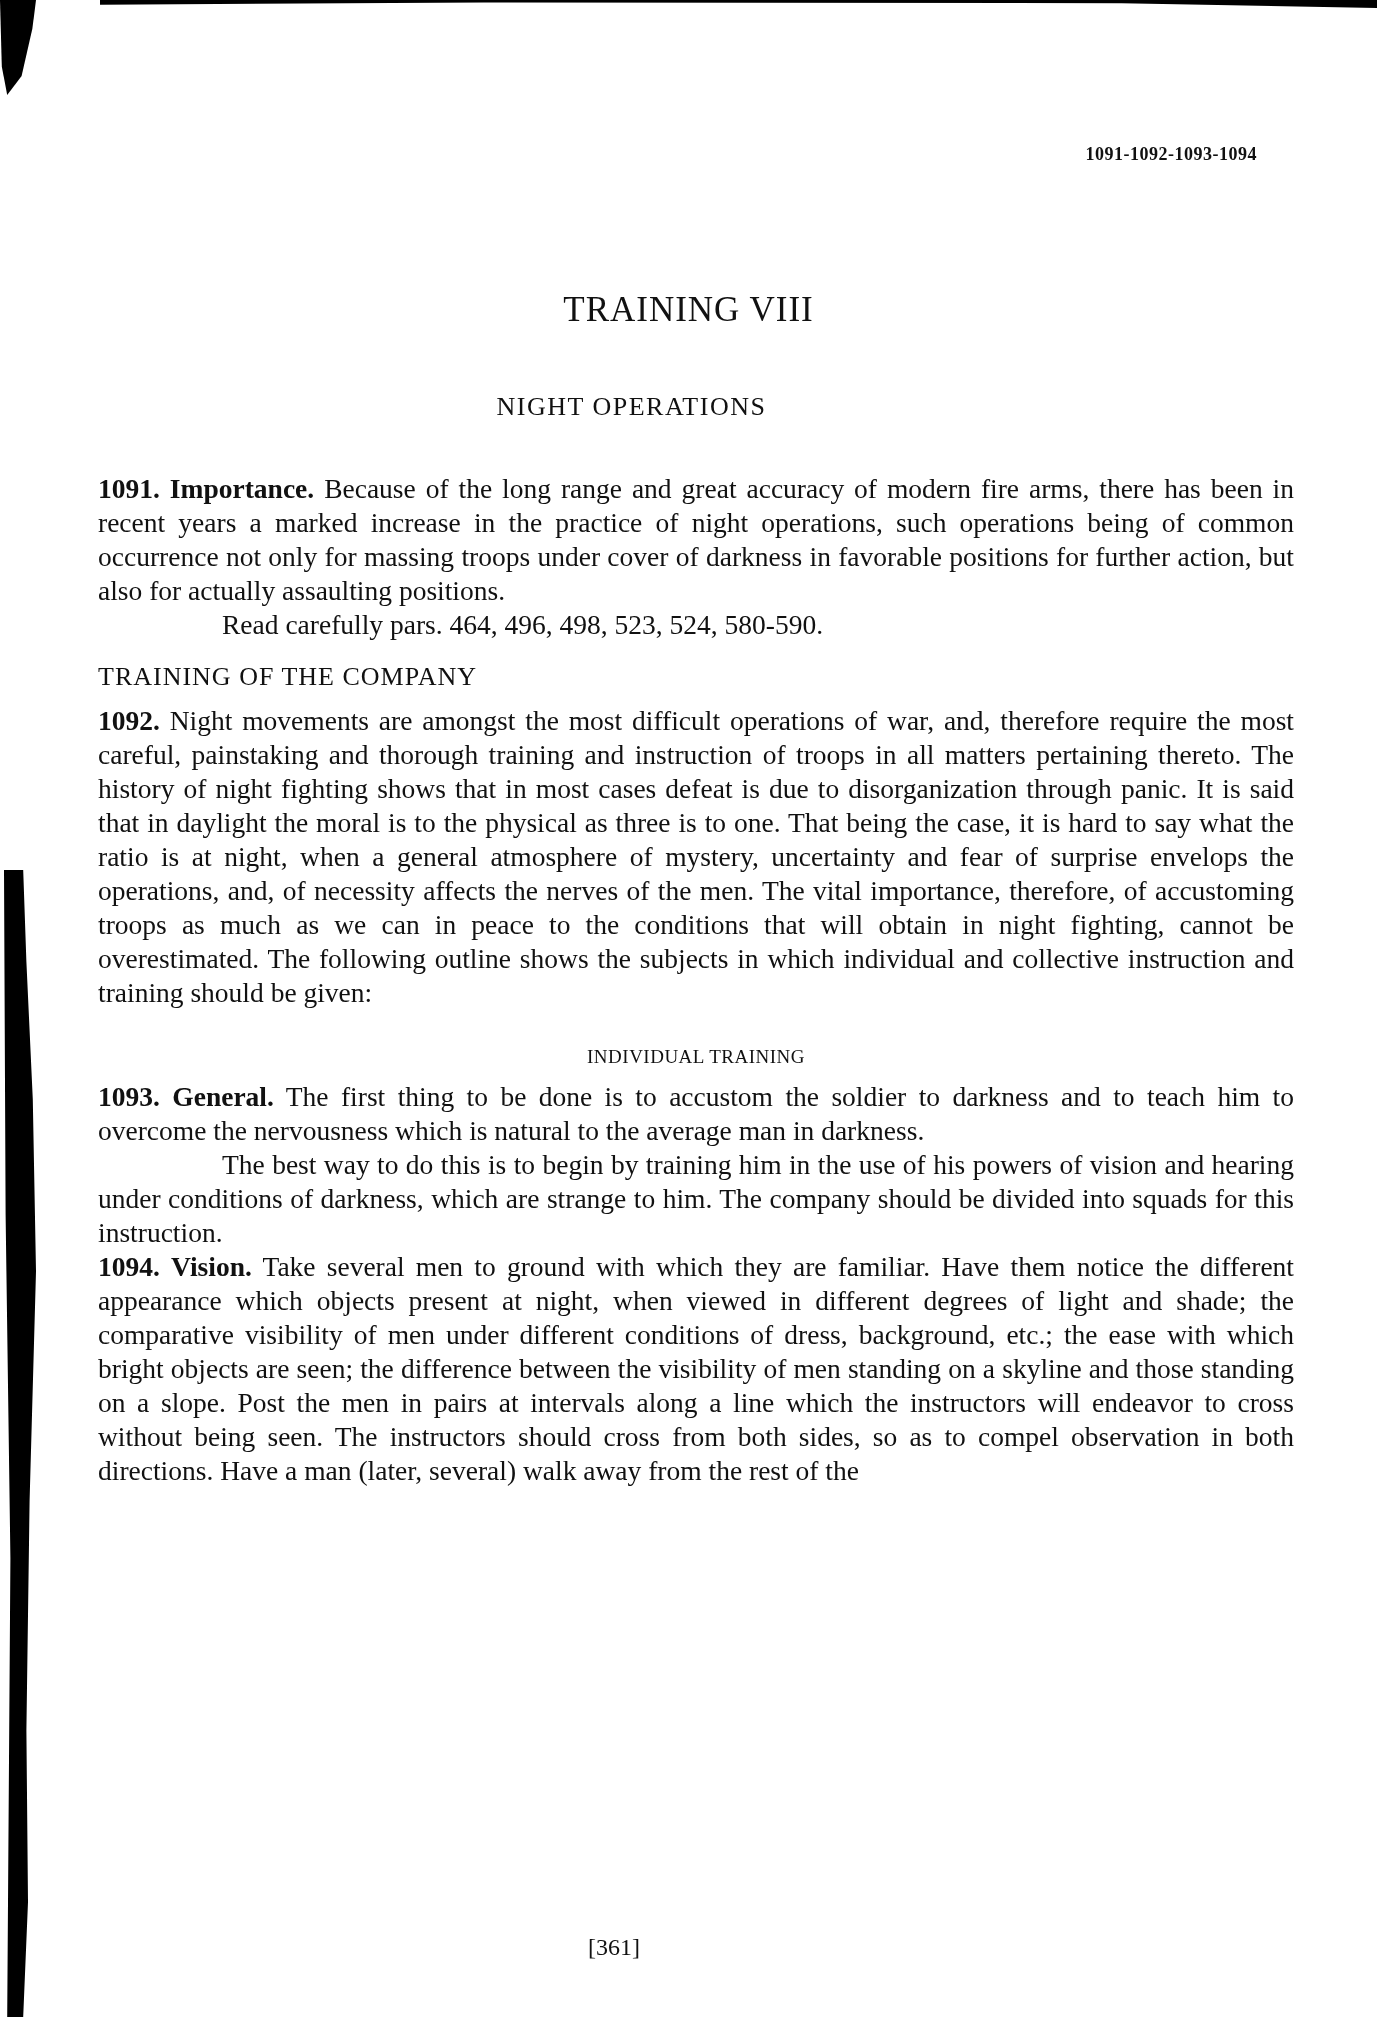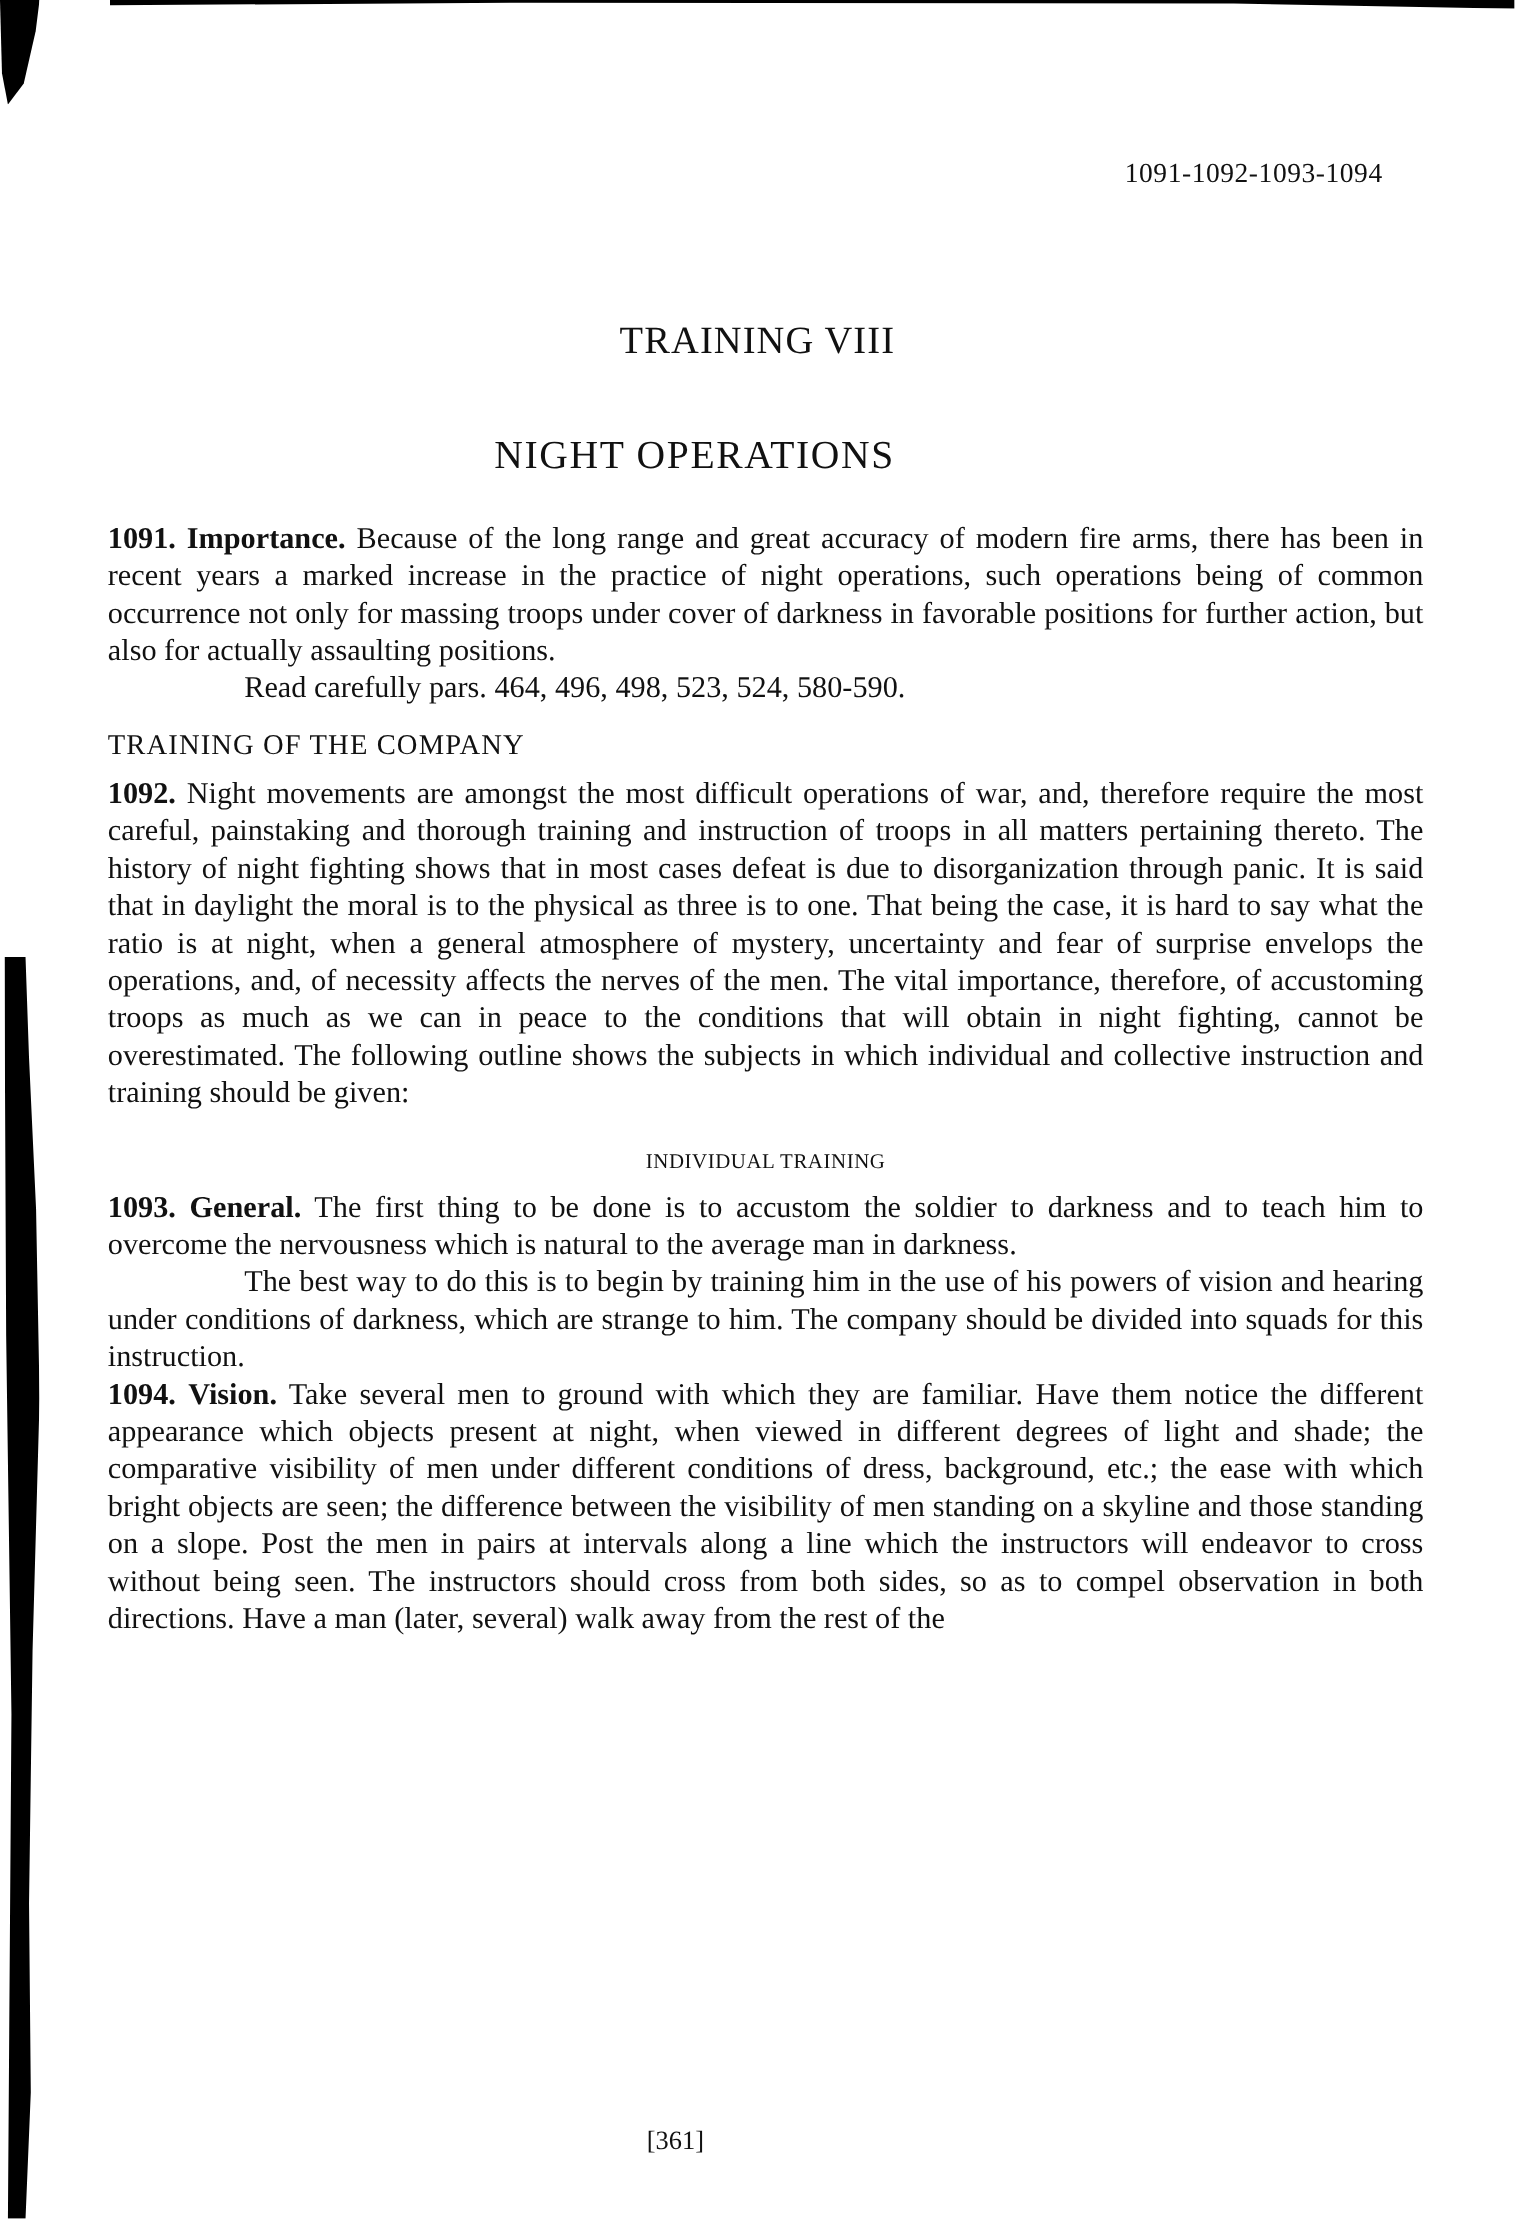--- a/index.html
+++ b/index.html
@@ -4,24 +4,24 @@
 <style>
   html, body { margin: 0; padding: 0; background: #ffffff; }
   body { width: 1377px; height: 2017px; position: relative; overflow: hidden;
          font-family: "Liberation Serif", "DejaVu Serif", serif; color: #111; }
   .scan-top { position: absolute; top: 0; left: 100px; right: 0; height: 8px; background: #000;
               clip-path: polygon(0 0, 100% 0, 100% 100%, 80% 40%, 30% 30%, 0 60%); }
   .scan-corner { position: absolute; top: 0; left: 0; width: 36px; height: 95px; background: #000;
                  clip-path: polygon(0 0, 100% 0, 90% 30%, 60% 80%, 20% 100%, 5% 70%); }
   .scan-edge { position: absolute; left: 4px; top: 870px; width: 32px; height: 1147px; background: #000;
                clip-path: polygon(0 0, 60% 0, 70% 8%, 90% 20%, 100% 35%, 80% 55%, 70% 75%, 75% 90%, 60% 100%, 10% 100%, 20% 60%, 5% 30%); }
-  .running-head { position: absolute; top: 144px; right: 120px; font-size: 25px; font-weight: normal;
+  .running-head { position: absolute; top: 144px; right: 120px; font-size: 18px; font-weight: bold;
                   letter-spacing: 0.5px; }
   .chapter { position: absolute; top: 290px; left: 0; width: 1377px; text-align: center; font-size: 35px; letter-spacing: 1px; }
-  .chapter-title { position: absolute; top: 392px; left: 0; width: 1263px; text-align: center; font-size: 36px; letter-spacing: 1.5px; }
+  .chapter-title { position: absolute; top: 392px; left: 0; width: 1263px; text-align: center; font-size: 26px; letter-spacing: 1.5px; }
   .body { position: absolute; left: 98px; width: 1196px; font-size: 27.5px; line-height: 34px; text-align: justify; }
   .body p { margin: 0; }
   .para-num { font-weight: bold; }
   .para-head { font-weight: bold; }
   .indent { text-indent: 124px; }
   .section-head { font-size: 26px; letter-spacing: 1px; margin: 18px 0 10px; }
   .subsection-head { text-align: center; font-size: 19px; letter-spacing: 0.5px; margin: 30px 0 6px; }
   .folio { position: absolute; top: 1934px; left: 0; width: 1228px; text-align: center; font-size: 24px; }
 </style>
 </head>

